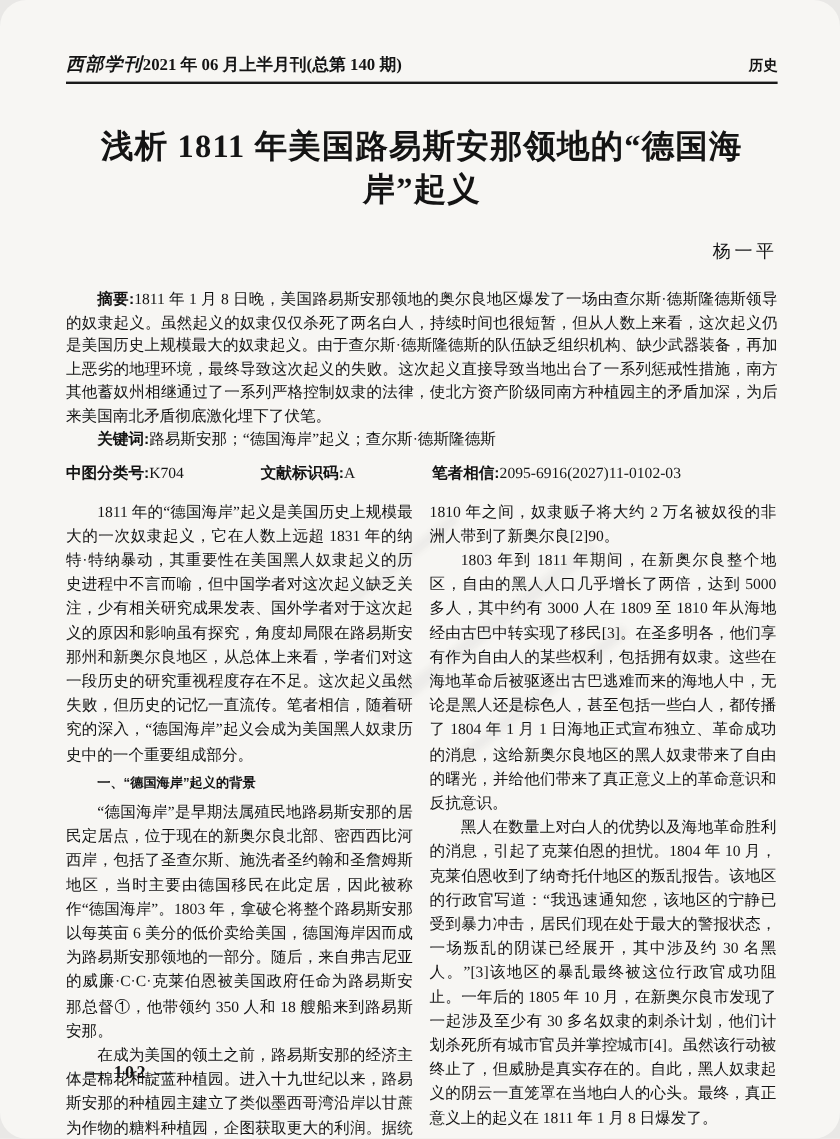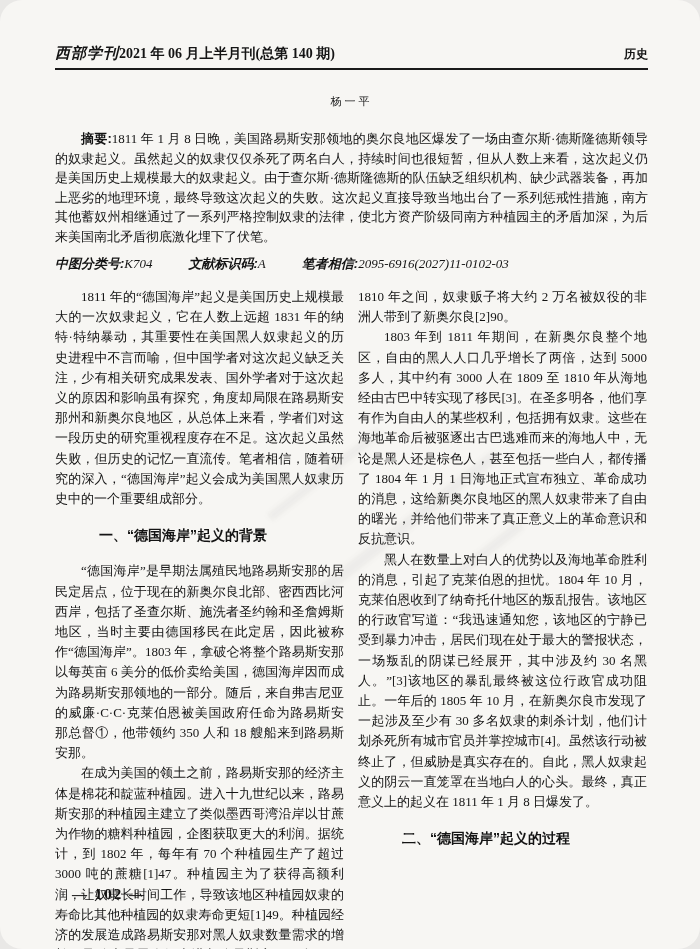--- a/index.html
+++ b/index.html
@@ -33,46 +33,45 @@
   
   .article-title{
     margin:34px 0 0 0;
     text-align:center;
     font-size:27px;font-weight:bold;
     letter-spacing:1px;
     font-family:"Liberation Serif",serif;
   }
   .article-author{
     margin-top:24px;
-    text-align:center;
-    font-size:11px;letter-spacing:3px;
+    text-align:right;
+    font-size:15px;letter-spacing:3px;
   }
   
   .abstract-block{margin-top:20px;font-size:13px;line-height:19.5px;text-align:justify;}
   .abstract-block p{margin:0;text-indent:2em;}
   .lbl{font-weight:bold;font-family:"Liberation Sans",sans-serif;}
   .meta-line{
     margin-top:9px;
-    display:flex;gap:36px;
+    display:flex;gap:64px;
     font-size:13px;
-    font-style:italic;
   }
   .meta-item{white-space:nowrap;}
   
   .body-columns{
     display:flex;gap:14px;
     margin-top:14px;
     font-size:13px;line-height:20.2px;
     text-align:justify;
   }
   .col{width:289px;}
   .col p{margin:0;text-indent:2em;}
   .col p.cont{text-indent:0;}
   .col h3{
-    margin:16px;font-size:14px;line-height:20.2px;
+    margin:4px;font-size:11px;line-height:20.2px;
     text-indent:2em;font-weight:bold;
     font-family:"Liberation Sans",sans-serif;
   }
   
   .page-number{
     position:absolute;left:72px;bottom:46px;
     font-weight:bold;font-size:15px;letter-spacing:2px;
   }
   
   .watermark{position:absolute;background:rgba(60,60,60,0.05);filter:blur(2px);pointer-events:none;}
@@ -85,25 +84,27 @@
 
 <div class="page">
 
   <div class="running-head">
     <div>
       <span class="journal-name">西部学刊</span><span class="issue-info">2021 年 06 月上半月刊(总第 140 期)</span>
     </div>
     <div class="section-label">历史</div>
   </div>
 
+  <h1 class="article-title">浅析 1811 年美国路易斯安那领地的“德国海岸”起义</h1>
 
   <div class="article-author">杨一平</div>
 
   <div class="abstract-block">
     <p><span class="lbl">摘要:</span><span>1811 年 1 月 8 日晚，美国路易斯安那领地的奥尔良地区爆发了一场由查尔斯·德斯隆德斯领导的奴隶起义。虽然起义的奴隶仅仅杀死了两名白人，持续时间也很短暂，但从人数上来看，这次起义仍是美国历史上规模最大的奴隶起义。由于查尔斯·德斯隆德斯的队伍缺乏组织机构、缺少武器装备，再加上恶劣的地理环境，最终导致这次起义的失败。这次起义直接导致当地出台了一系列惩戒性措施，南方其他蓄奴州相继通过了一系列严格控制奴隶的法律，使北方资产阶级同南方种植园主的矛盾加深，为后来美国南北矛盾彻底激化埋下了伏笔。</span></p>
+    <p><span class="lbl">关键词:</span><span>路易斯安那；“德国海岸”起义；查尔斯·德斯隆德斯</span></p>
   </div>
 
   <div class="meta-line">
     <span class="meta-item"><span class="lbl">中图分类号:</span><span>K704</span></span>
     <span class="meta-item"><span class="lbl">文献标识码:</span><span>A</span></span>
     <span class="meta-item"><span class="lbl">笔者相信:</span><span>2095-6916(2027)11-0102-03</span></span>
   </div>
 
   <div class="body-columns">
     <div class="col">

